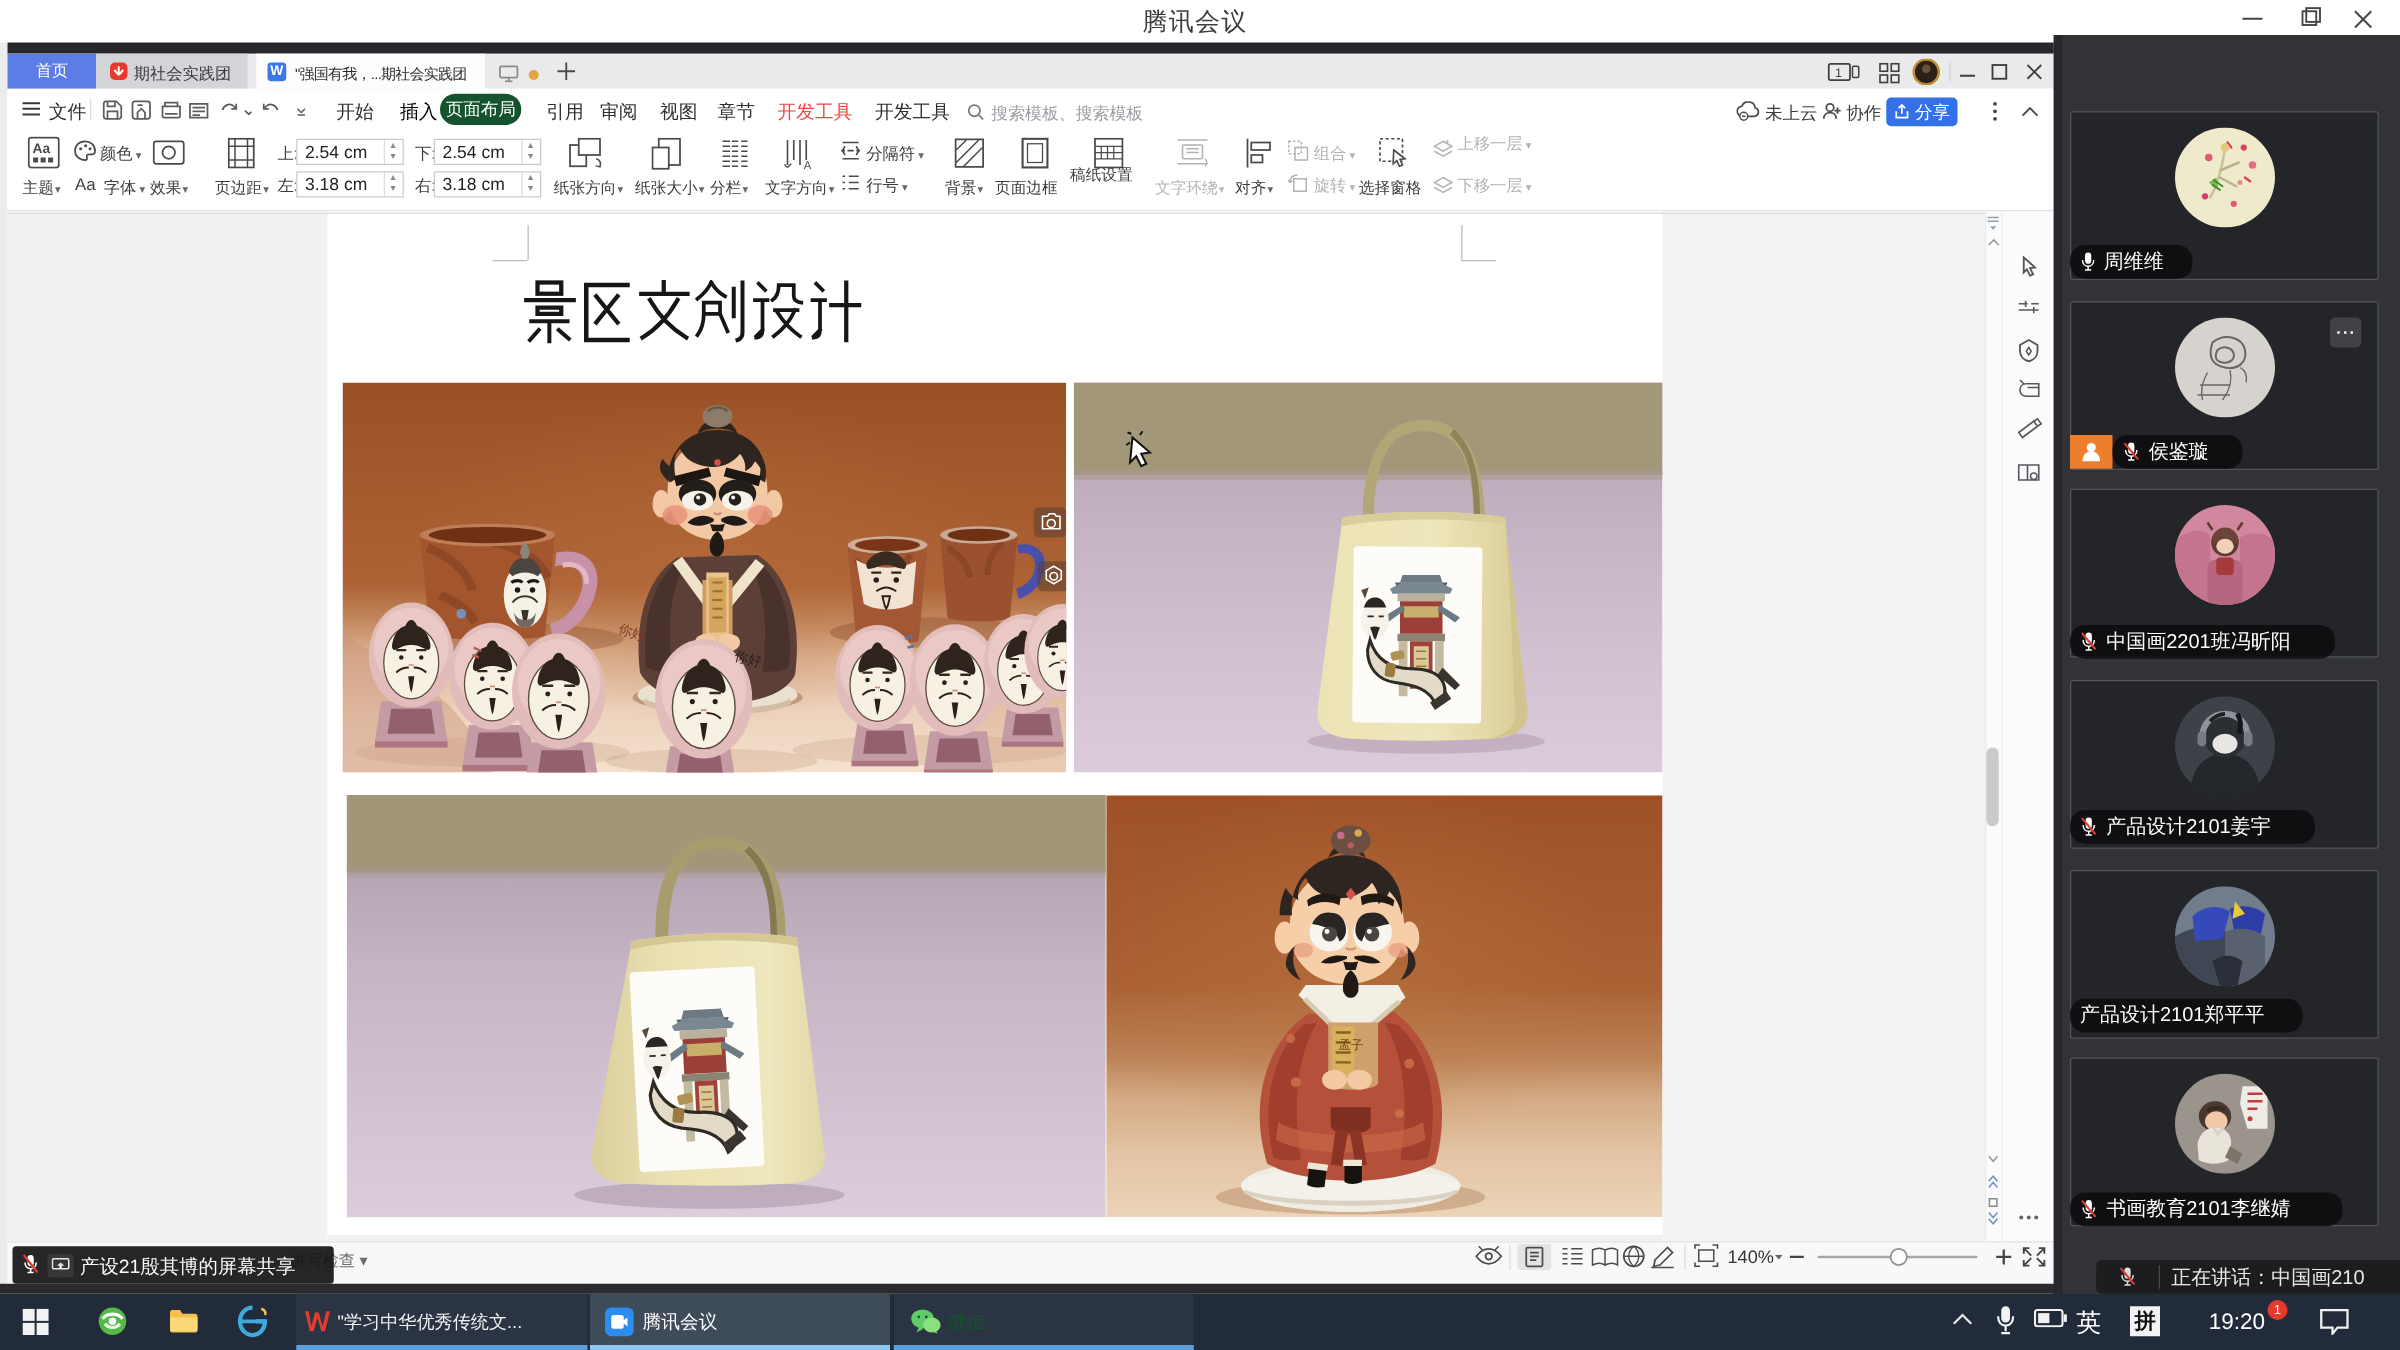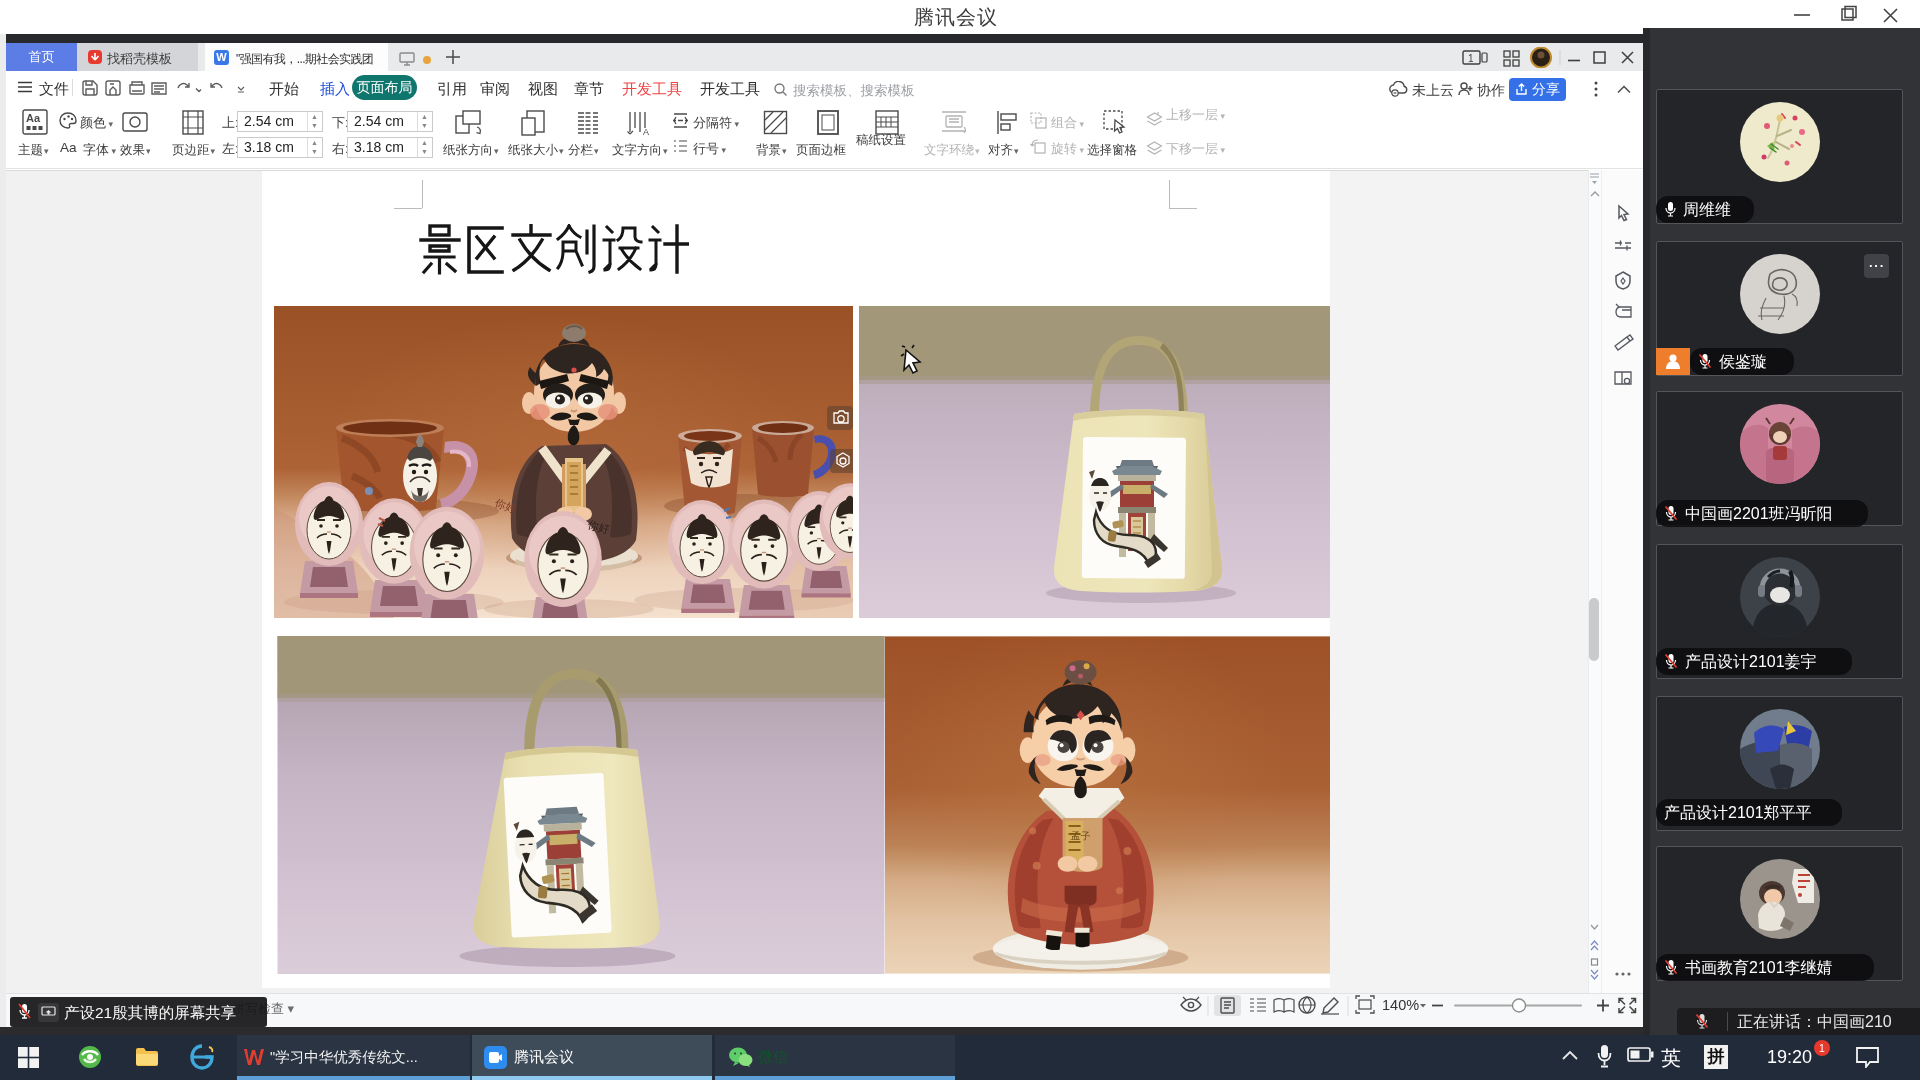--- a/index.html
+++ b/index.html
@@ -21,21 +21,21 @@
 <div class="ab" style="left:0px;top:34px;width:6px;height:993px;background:#ececec"></div>
 <div class="ab" style="left:6px;top:34px;width:1637px;height:9px;background:#26282c"></div>
 <div class="ab" style="left:6px;top:43px;width:1637px;height:28px;background:#e9eaec"></div>
 
 <div class="ab" style="left:6px;top:43px;width:71px;height:28px;background:#5b7de5;color:#fff;font-size:13px;text-align:center;line-height:28px">首页</div>
 <div class="ab" style="left:77px;top:43px;width:121px;height:28px;background:#d3d5d8"></div>
 <div class="ab" style="left:88px;top:50px;width:14px;height:14px;background:#e8392f;border-radius:4px"></div>
 <svg class="ab" style="left:88px;top:50px;width:14px;height:14px" viewBox="0 0 14 14">
       <path d="M7 3v7M7 10L3.5 6M7 10l3.5-4" stroke="#fff" stroke-width="1.6" fill="none"></path>
     </svg>
-<div class="tx" style="left:107px;top:50px;font-size:13px;color:#3a3a3a">找稻壳模板</div>
+<div class="tx" style="left:107px;top:50px;font-size:13px;color:#3a3a3a">期社会实践团</div>
 <div class="ab" style="left:205px;top:43px;width:183px;height:28px;background:#fdfdfe;overflow:hidden">
       <div class="ab" style="left:9px;top:7px;width:15px;height:15px;background:#3a78e8;border-radius:3px;color:#fff;font-size:11px;font-weight:bold;text-align:center;line-height:15px">W</div>
       <div class="tx" style="left:31px;top:8px;font-size:12px;color:#2c2c2c;letter-spacing:-0.6px">"强国有我，...期社会实践团</div>
     </div>
 <svg class="ab" style="left:399px;top:52px;width:16px;height:14px" viewBox="0 0 16 14">
       <rect x="1" y="1" width="14" height="9" rx="1" fill="none" stroke="#8a8a8a" stroke-width="1.4"></rect>
       <path d="M8 10v3M5 13h6" stroke="#8a8a8a" stroke-width="1.4"></path>
     </svg>
 <div class="ab" style="left:423px;top:56px;width:8px;height:8px;border-radius:50%;background:#e8a33d"></div>
 <svg class="ab" style="left:444px;top:48px;width:18px;height:18px" viewBox="0 0 18 18">
@@ -73,22 +73,22 @@
         <path d="M30 16v-5l3-3 3 3v5M30 5h4"></path>
   <path d="M50 6h14v8a1 1 0 01-1 1H51a1 1 0 01-1-1zM52 6V3h10v3M52 12h10"></path>
   <path d="M72 4h14v11H72zM74 7h10M74 10h10M74 13h6"></path>
   <path d="M98 9c1-4 6-6 9-3l2 2M109 4v4h-4"></path>
   <path d="M116 9.5l3 3 2-2"></path>
   <path d="M133 8c-1-4-6-6-9-3l-2 2M122 3v4h4" transform="translate(9,1)"></path>
   <path d="M158 8l3 3 3-3M158 13h6" stroke-width="1.2"></path>
  </g>
 </svg>
 <div class="tx" style="left:269px;top:80px;font-size:15px;color:#2f2f2f">开始</div>
-<div class="tx" style="left:320px;top:80px;font-size:15px;color:#1d4ed8">插入</div>
-<div class="ab" style="left:352px;top:75px;width:65px;height:25px;background:#0f766e;border-radius:13px;color:#fff;font-size:14px;text-align:center;line-height:25px">页面布局</div>
+<div class="tx" style="left:320px;top:80px;font-size:15px;color:#000000">插入</div>
+<div class="ab" style="left:352px;top:75px;width:65px;height:25px;background:#14532d;border-radius:13px;color:#fff;font-size:14px;text-align:center;line-height:25px">页面布局</div>
 <div class="tx" style="left:437px;top:80px;font-size:15px;color:#2f2f2f">引用</div>
 <div class="tx" style="left:480px;top:80px;font-size:15px;color:#2f2f2f">审阅</div>
 <div class="tx" style="left:528px;top:80px;font-size:15px;color:#2f2f2f">视图</div>
 <div class="tx" style="left:574px;top:80px;font-size:15px;color:#2f2f2f">章节</div>
 <div class="tx" style="left:622px;top:80px;font-size:15px;color:#ef4444">开发工具</div>
 <div class="tx" style="left:700px;top:80px;font-size:15px;color:#2f2f2f">开发工具</div>
 <svg class="ab" style="left:773px;top:82px;width:15px;height:15px" viewBox="0 0 15 15">
       <circle cx="6.5" cy="6.5" r="4.5" fill="none" stroke="#77797e" stroke-width="1.4"></circle>
       <path d="M10 10l3.5 3.5" stroke="#77797e" stroke-width="1.4"></path>
     </svg>

